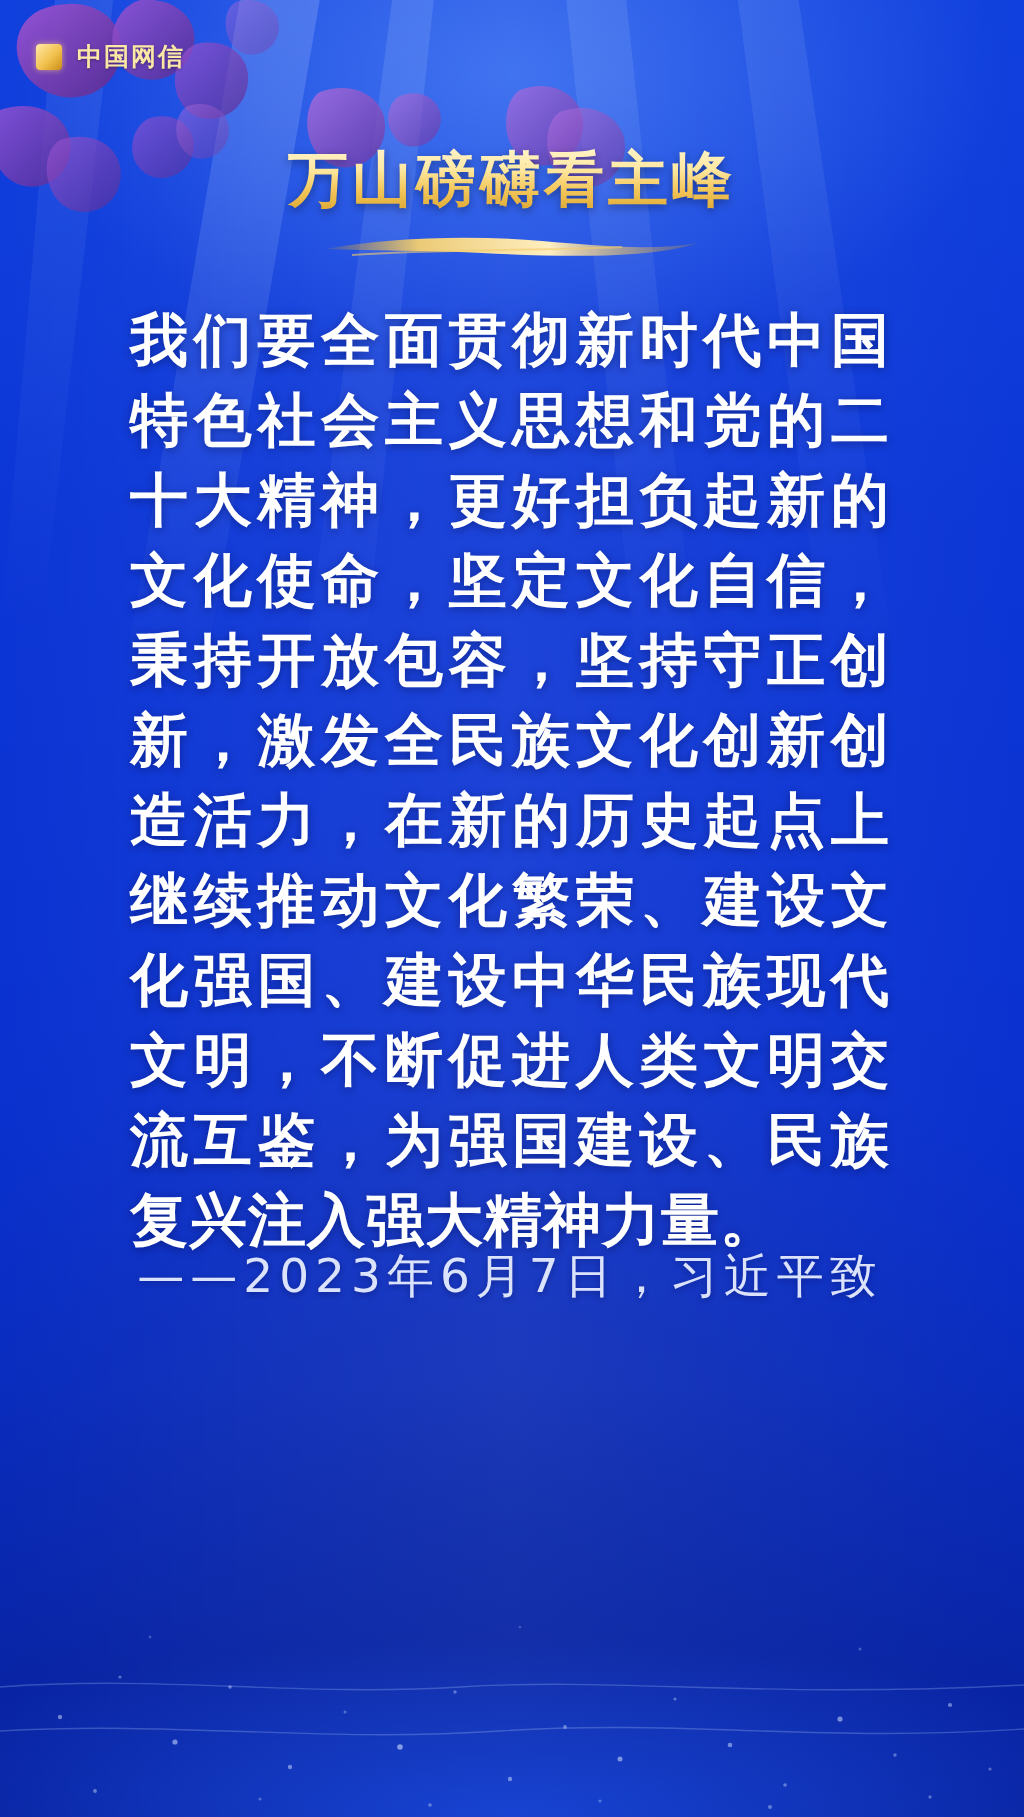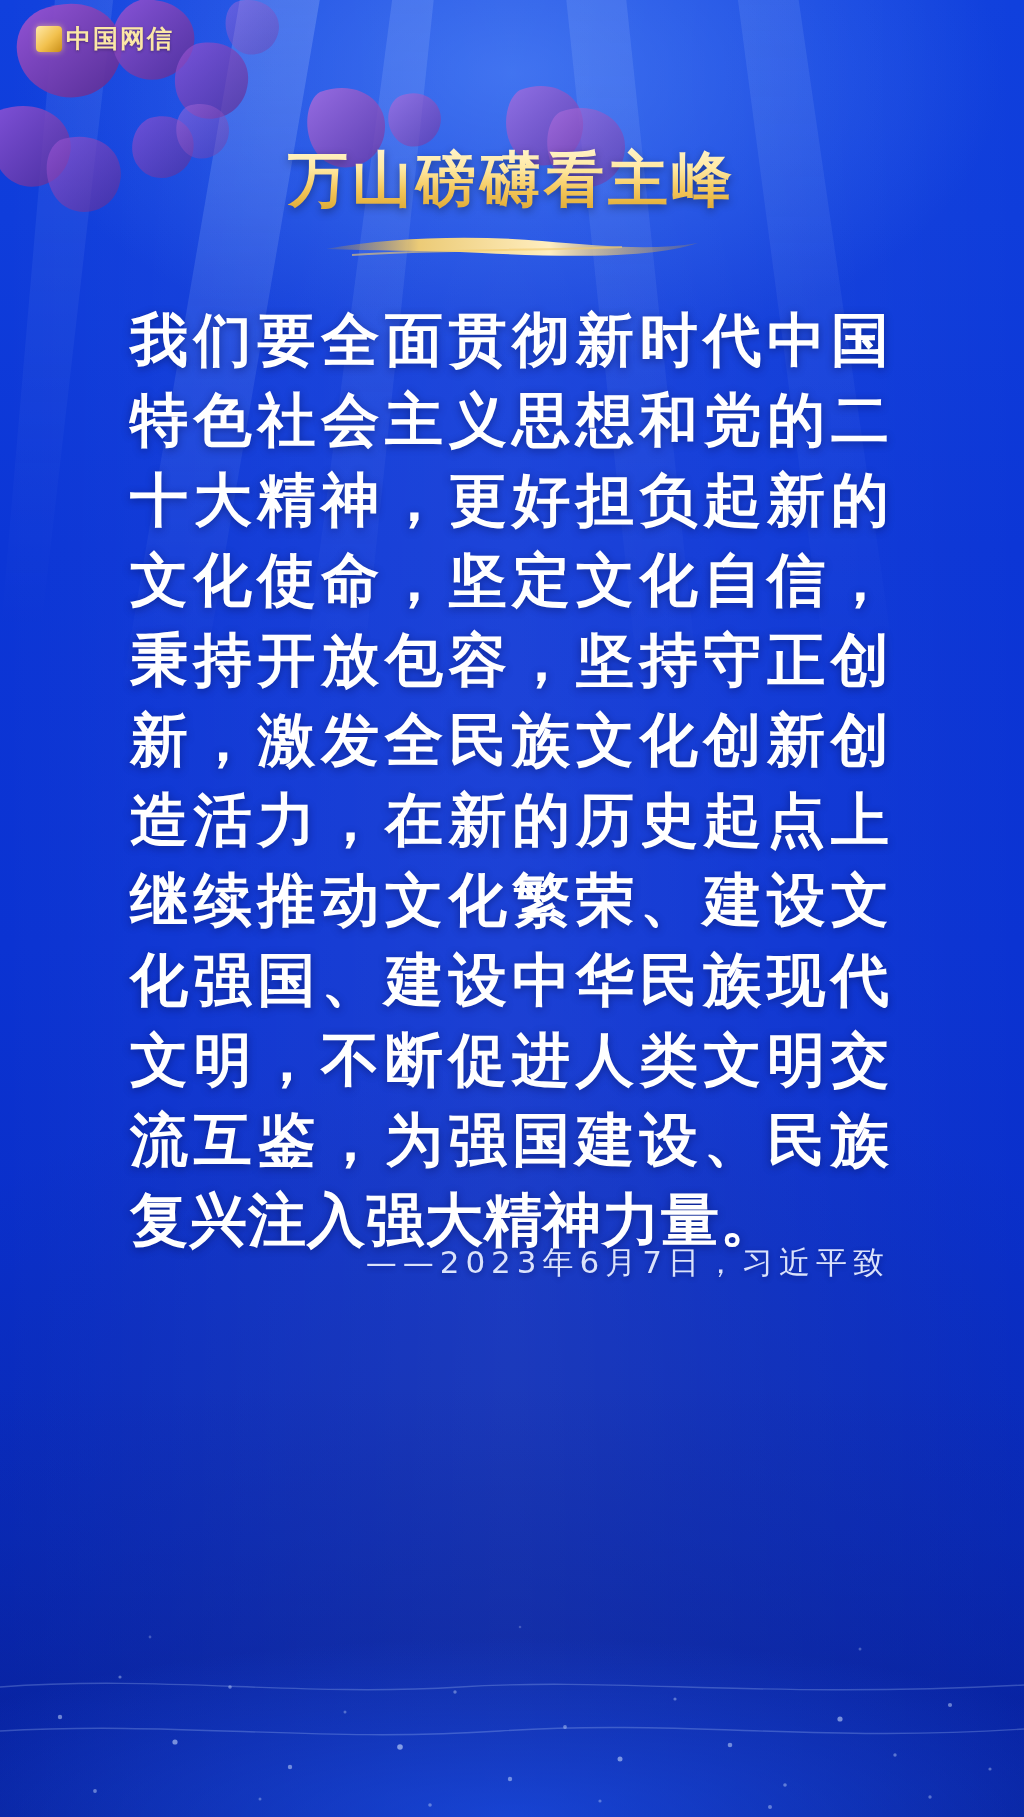--- a/index.html
+++ b/index.html
@@ -53,25 +53,25 @@
     background:
       radial-gradient(ellipse 900px 240px at 50% 100%, rgba(30,90,255,0.55) 0%, rgba(10,40,170,0.0) 75%),
       linear-gradient(180deg, rgba(7,34,160,0.0) 0%, rgba(7,34,160,0.25) 35%, rgba(6,28,140,0.55) 100%);
     pointer-events: none;
   }
   .particles { position: absolute; left:0; bottom:0; width:1024px; height:430px; pointer-events:none; }
 
   
   .logo {
     position: absolute;
-    top: 22px;
+    top: 40px;
     left: 36px;
     display: flex;
     align-items: center;
-    gap: 4px;
+    gap: 15px;
     z-index: 6;
     justify-content: center;
   }
   .logo-mark {
     width: 26px; height: 26px;
     border-radius: 4px;
     background: linear-gradient(135deg, #ffe9a8 0%, #f2c14e 55%, #c98f18 100%);
     box-shadow: 0 0 6px rgba(255,220,130,0.6);
   }
   .logo-text {
@@ -135,24 +135,24 @@
 
   
   .attribution {
     position: absolute;
     top: 1235px;
     left: 130px;
     width: 760px;
     z-index: 6;
     color: #e6ecff;
     font-family: "DejaVu Sans", "Liberation Sans", sans-serif;
-    font-size: 31px;
+    font-size: 47px;
     line-height: 1.75;
     letter-spacing: 6px;
-    text-align: right;
+    text-align: center;
     opacity: 0.95;
     text-shadow: 0 2px 6px rgba(0,10,70,0.4);
   }
   .attribution .line1 { display:block; }
   .attribution .line2 { display:block; }
 </style>
 </head>
 <body>
 
 <div class="poster">

